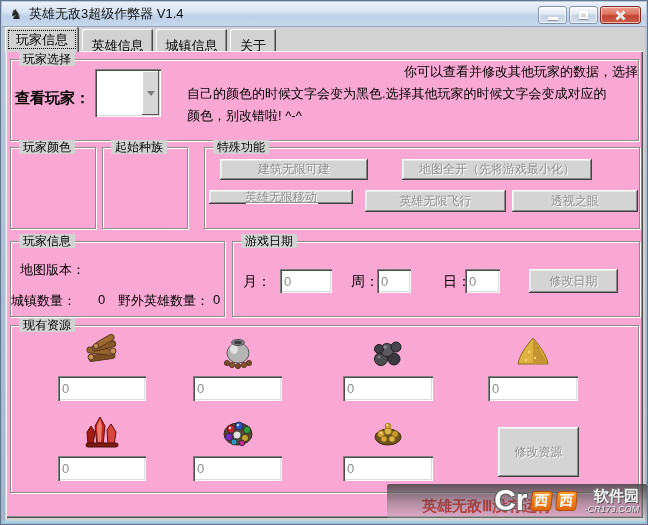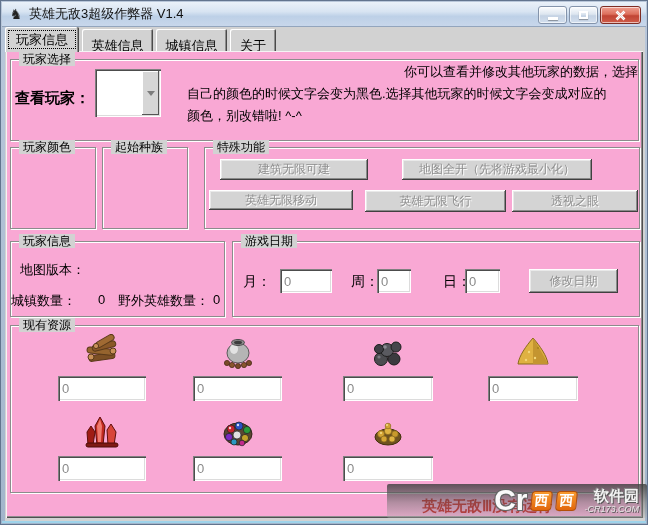--- a/index.html
+++ b/index.html
@@ -178,21 +178,21 @@
 
       <div class="group" style="left:96px; top:96px; width:86px; height:82px;">
         <span class="legend">起始种族</span>
       </div>
 
       <div class="group" style="left:198px; top:96px; width:436px; height:82px;">
         <span class="legend">特殊功能</span>
       </div>
       <div class="btn disabled" style="left:214px; top:108px; width:148px; height:21px;">建筑无限可建</div>
       <div class="btn disabled" style="left:396px; top:108px; width:190px; height:21px;">地图全开（先将游戏最小化）</div>
-      <div class="btn disabled" style="left:203px; top:139px; width:144px; height:20px;">英雄无限移动</div>
+      <div class="btn disabled" style="left:203px; top:139px; width:144px; height:14px;text-decoration:underline;">英雄无限移动</div>
       <div class="btn disabled" style="left:506px; top:139px; width:126px; height:22px;">透视之眼</div>
       <div class="btn disabled" style="left:359px; top:139px; width:141px; height:22px;">英雄无限飞行</div>
 
       <div class="group" style="left:4px; top:190px; width:215px; height:76px;">
         <span class="legend">玩家信息</span>
       </div>
       <div class="lbl" style="left:14px; top:210px;">地图版本：</div>
       <div class="lbl" style="left:90px; top:210px;"></div>
       <div class="lbl" style="left:5px; top:241px;">城镇数量：</div>
       <div class="lbl" style="left:92px; top:241px;">0</div>
@@ -310,20 +310,21 @@
               <circle cx="15" cy="25" r="3" fill="#d4a434"></circle>
             <circle cx="23" cy="25" r="3" fill="#e0b442"></circle>
               <circle cx="19" cy="12" r="2.8" fill="#d4a434"></circle>
           </g>
           <circle cx="18" cy="11" r="1" fill="#f6e08c"></circle>
             <circle cx="12" cy="19" r="1" fill="#f6e08c"></circle>
         </svg>
         <input class="edit" value="0" style="">
       </div>
 
+      <div class="btn disabled" style="left:492px; top:376px; width:81px; height:50px;">修改资源</div>
 
       <div class="status" style="left:416px; top:446px; color:#c40000;">英雄无敌Ⅲ没有运行！</div>
     </div>
   </div>
 
   <div class="watermark">
     <span class="wm-cr">Cr</span>
     <span class="wm-box">西</span>
     <span class="wm-box">西</span>
     <span class="wm-col">

